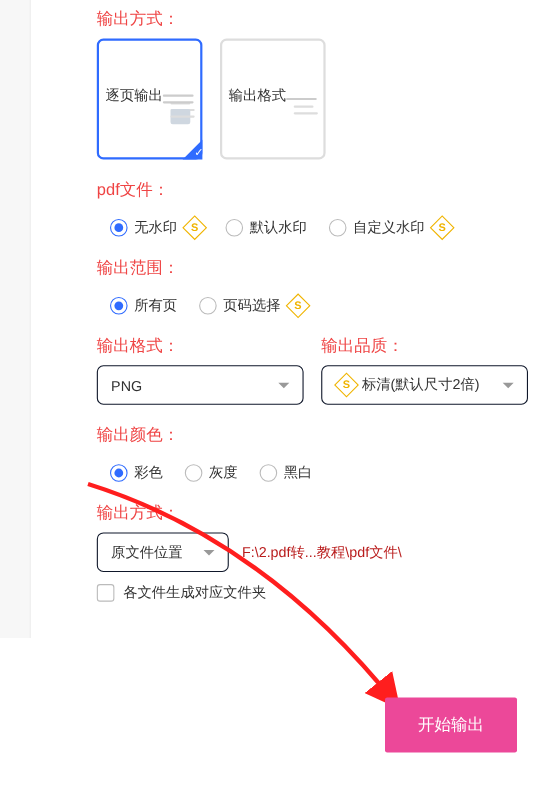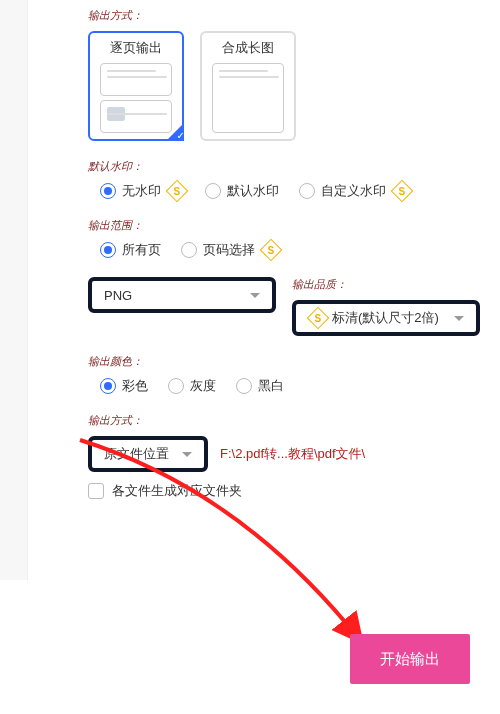--- a/index.html
+++ b/index.html
@@ -19,35 +19,34 @@
   width: 28px;
   height: 580px;
   background: #f7f7f7;
   border-right: 1px solid #eee;
 }
 .main {
   padding: 8px 20px 20px 88px;
 }
 .section { margin-bottom: 18px; }
 .label {
-  color: #7f1d1d;
-  font-size: 11px;
+  color: #ef4444;
+  font-size: 15px;
   margin-bottom: 8px;
-  font-style: italic;
 }
 
 .tiles { display: flex; gap: 16px; }
 .tile {
   width: 96px;
   height: 110px;
   border: 2px solid #ddd;
   border-radius: 6px;
   padding: 6px;
   display: flex;
-  flex-direction: column;
+  flex-direction: row;
   align-items: center;
   cursor: pointer;
   position: relative;
 }
 .tile.selected { border-color: #2f6bff; }
 .tile-label { font-size: 13px; color: #333; margin-bottom: 6px; }
 .tile-preview {
   flex: 1;
   width: 72px;
   display: flex;
@@ -85,21 +84,21 @@
 }
 .check-corner::after {
   content: "✓";
   position: absolute;
   right: -1px; bottom: -18px;
   color: #fff;
   font-size: 10px;
 }
 
 .radio-row { display: flex; gap: 20px; align-items: center; flex-wrap: wrap; }
-.radio-row.indent { padding-left: 12px; }
+.radio-row.indent { padding-left: 12px; margin-top: 16px; }
 .radio {
   display: flex; align-items: center; gap: 6px;
   cursor: pointer;
   color: #333;
 }
 .radio-circle {
   width: 16px; height: 16px;
   border: 1.5px solid #bbb;
   border-radius: 50%;
   display: flex; align-items: center; justify-content: center;
@@ -121,21 +120,21 @@
   display: inline-flex;
   align-items: center; justify-content: center;
   transform: rotate(45deg);
   margin-left: 2px;
 }
 .badge span { transform: rotate(-45deg); }
 
 .row-2 { display: flex; gap: 16px; }
 .row-2 .col { flex: 1; }
 .dropdown {
-  border: 4px solid #0f172a;
+  border: 1px solid #0f172a;
   border-radius: 6px;
   height: 36px;
   padding: 0 12px;
   display: flex;
   align-items: center;
   justify-content: space-between;
   cursor: pointer;
   background: #fff;
 }
 .dropdown.small { width: 120px; }
@@ -190,30 +189,30 @@
         <div class="tile-label">逐页输出</div>
         <div class="tile-preview">
           <div class="tile-page"></div>
           <div class="tile-page with-img">
               <div class="img-ph"></div>
             </div>
         </div>
         <div class="check-corner"></div>
       </div>
       <div class="tile">
-        <div class="tile-label">合成长图</div>
+        <div class="tile-label">输出格式</div>
         <div class="tile-preview">
           <div class="tile-page" style="flex:2"></div>
         </div>
       </div>
     </div>
   </div>
 
   <div class="section">
-    <div class="label">默认水印：</div>
+    <div class="label">pdf文件：</div>
     <div class="radio-row indent">
       <div class="radio selected">
         <span class="radio-circle"></span>
         <span>无水印</span>
         <span class="badge">
             <span>S</span>
           </span>
       </div>
       <div class="radio">
         <span class="radio-circle"></span>
@@ -241,20 +240,21 @@
         <span>页码选择</span>
         <span class="badge">
             <span>S</span>
           </span>
       </div>
     </div>
   </div>
 
   <div class="section row-2">
     <div class="col">
+      <div class="label">输出格式：</div>
       <div class="dropdown">
         <span class="val">PNG</span>
         <span class="caret"></span>
       </div>
     </div>
     <div class="col">
       <div class="label">输出品质：</div>
       <div class="dropdown">
         <span class="val">
           <span class="badge">

